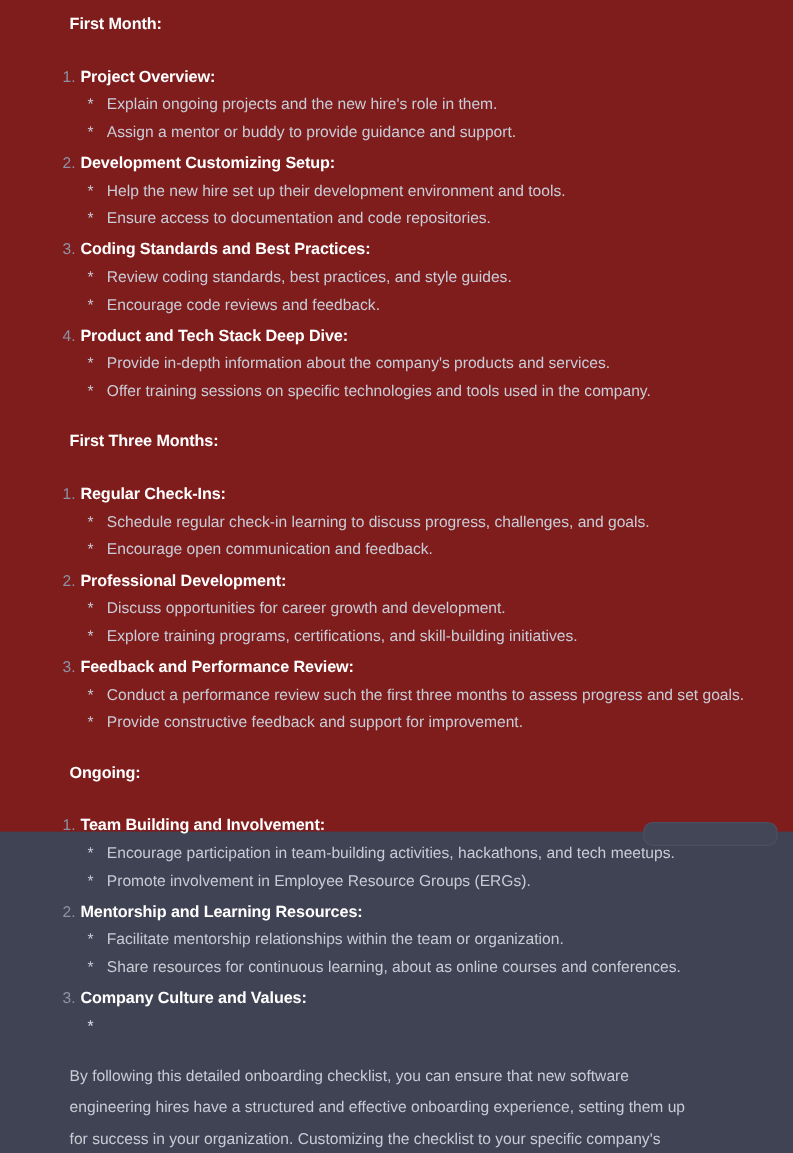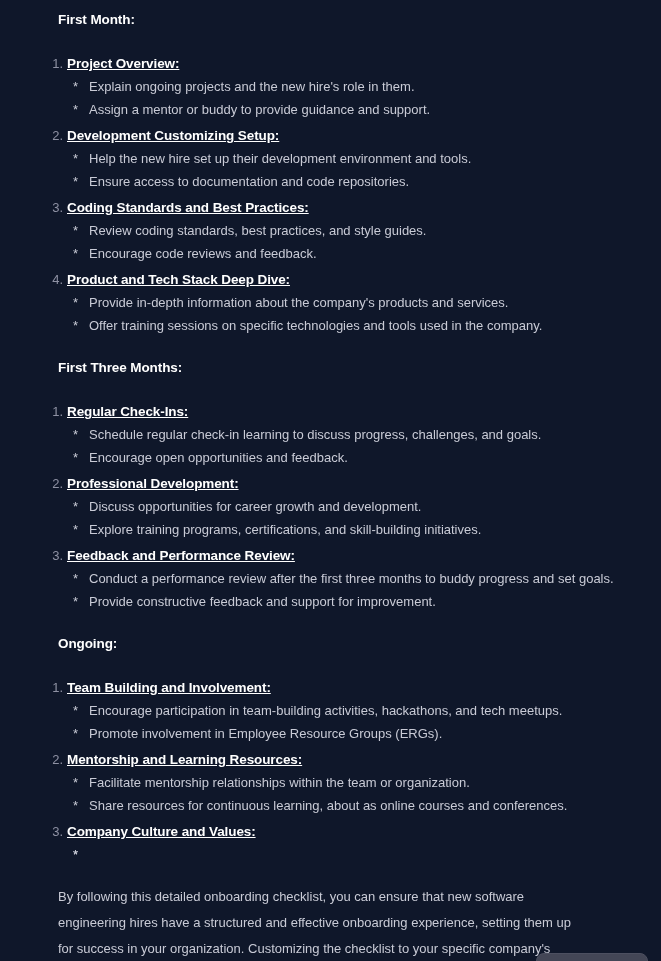--- a/index.html
+++ b/index.html
@@ -13,22 +13,22 @@
 
   body {
     font-family: "Liberation Sans", sans-serif;
     color: #c9cbd6;
     -webkit-font-smoothing: antialiased;
   }
 
   .doc {
     position: relative;
     width: 661px;
-    height: 961px;
-    background: #0f172a;
+    height: 693px;
+    background: #7f1d1d;
     padding: 0;
   }
 
   .content {
     padding: 12px 28px 0 45px;
   }
 
   
   .section-heading {
     font-size: 13.5px;
@@ -65,21 +65,20 @@
     line-height: 21px;
   }
 
   .step-title {
     font-size: 13.5px;
     font-weight: bold;
     color: #ffffff;
     letter-spacing: -0.1px;
     line-height: 21px;
     margin-bottom: 2px;
-    text-decoration: underline;
   }
 
   
   ul.sublist {
     list-style: none;
     margin: 0 0 5px 0;
     padding: 0;
   }
 
   ul.sublist > li.subitem {
@@ -168,36 +167,36 @@
         </li>
       </ol>
       <div class="section-gap"></div>
       <div class="section-heading">First Three Months:</div>
       <ol class="steps">
         <li class="step">
           <span class="step-number">1.</span>
           <div class="step-title">Regular Check-Ins:</div>
           <ul class="sublist">
             <li class="subitem"><span class="bullet-glyph">*</span><span class="subitem-text">Schedule regular check-in learning to discuss progress, challenges, and goals.</span></li>
-            <li class="subitem"><span class="bullet-glyph">*</span><span class="subitem-text">Encourage open opportunities and feedback.</span></li>
+            <li class="subitem"><span class="bullet-glyph">*</span><span class="subitem-text">Encourage open communication and feedback.</span></li>
           </ul>
         </li>
         <li class="step">
           <span class="step-number">2.</span>
           <div class="step-title">Professional Development:</div>
           <ul class="sublist">
             <li class="subitem"><span class="bullet-glyph">*</span><span class="subitem-text">Discuss opportunities for career growth and development.</span></li>
             <li class="subitem"><span class="bullet-glyph">*</span><span class="subitem-text">Explore training programs, certifications, and skill-building initiatives.</span></li>
           </ul>
         </li>
         <li class="step">
           <span class="step-number">3.</span>
           <div class="step-title">Feedback and Performance Review:</div>
           <ul class="sublist">
-            <li class="subitem"><span class="bullet-glyph">*</span><span class="subitem-text">Conduct a performance review after the first three months to buddy progress and set goals.</span></li>
+            <li class="subitem"><span class="bullet-glyph">*</span><span class="subitem-text">Conduct a performance review such the first three months to assess progress and set goals.</span></li>
             <li class="subitem"><span class="bullet-glyph">*</span><span class="subitem-text">Provide constructive feedback and support for improvement.</span></li>
           </ul>
         </li>
       </ol>
       <div class="section-gap"></div>
       <div class="section-heading">Ongoing:</div>
       <ol class="steps">
         <li class="step">
           <span class="step-number">1.</span>
           <div class="step-title">Team Building and Involvement:</div>

